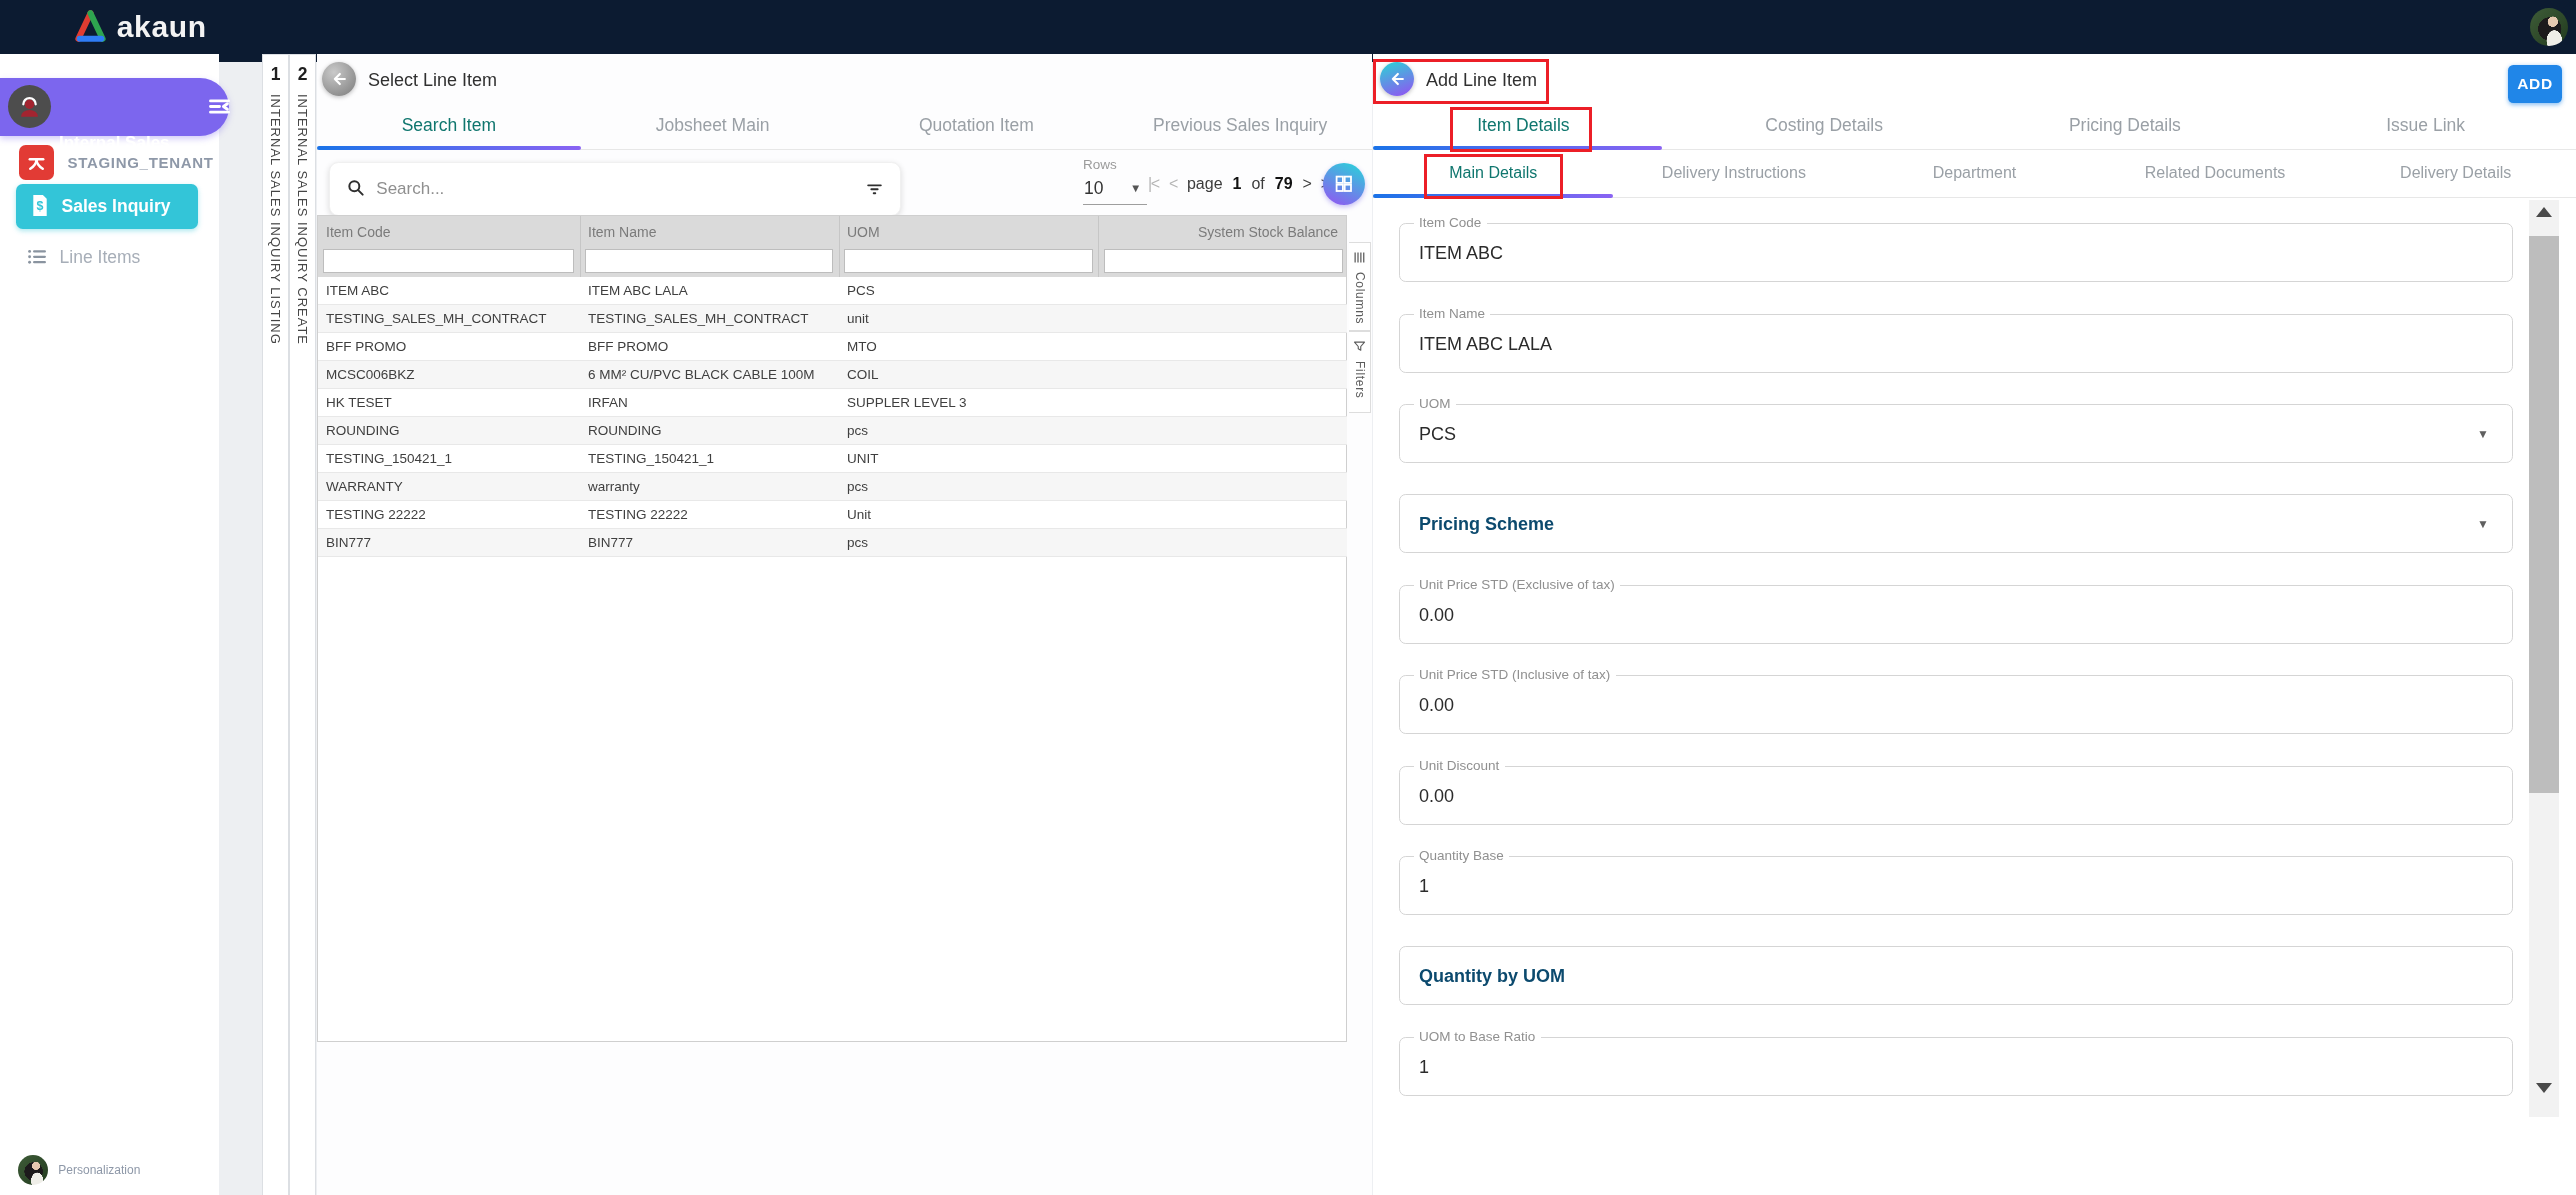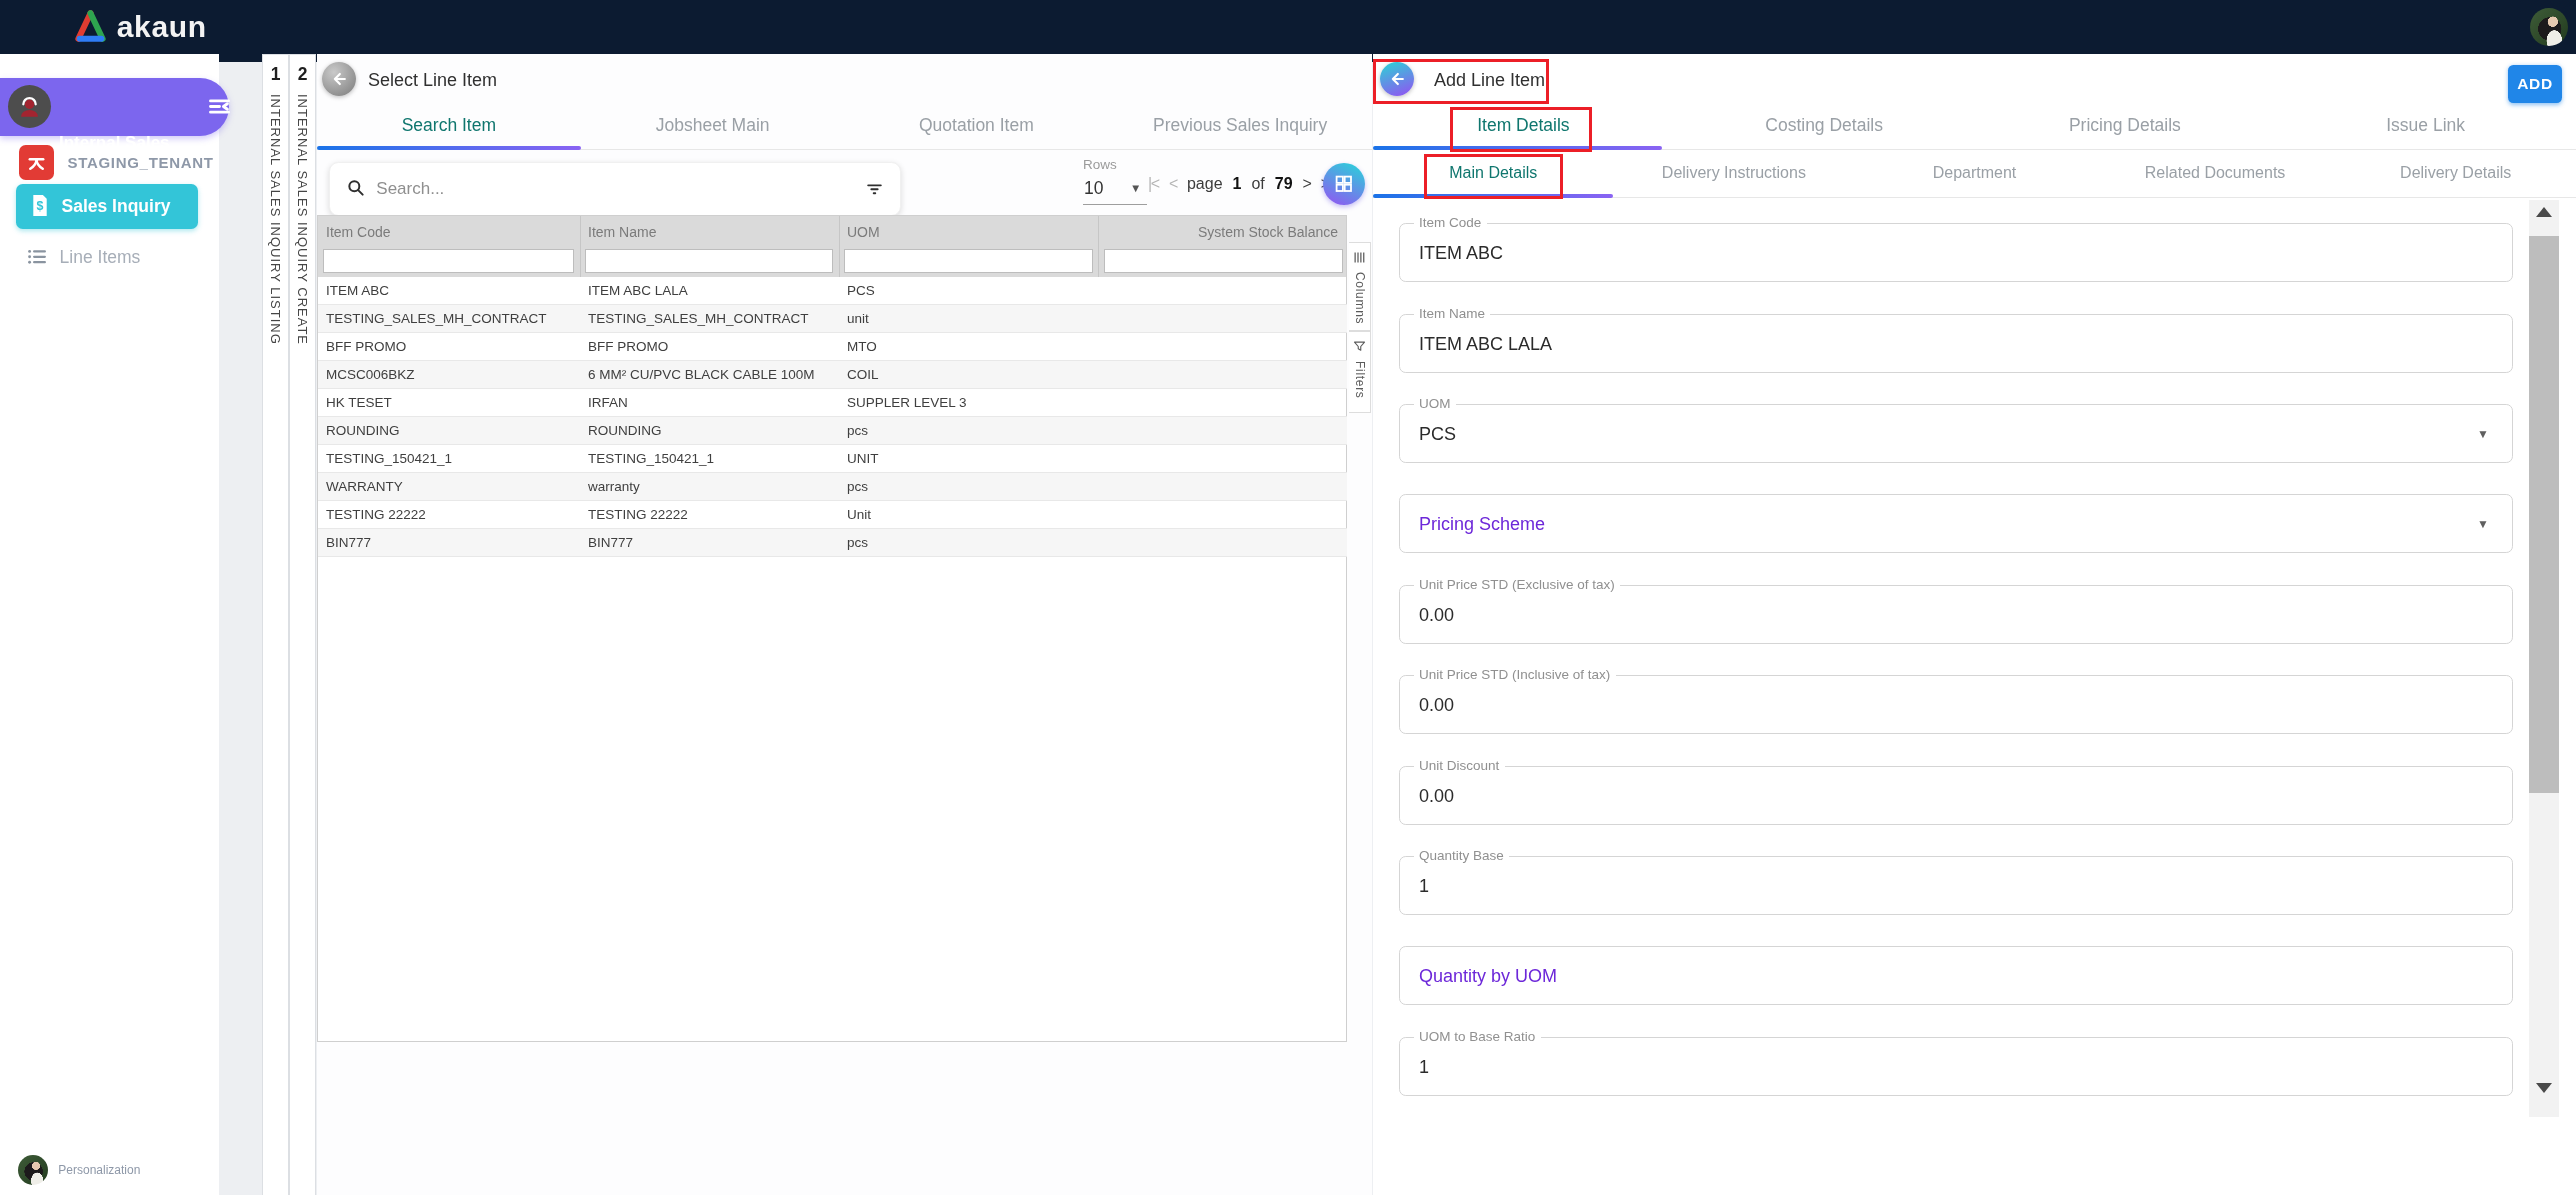--- a/index.html
+++ b/index.html
@@ -49,21 +49,21 @@
   
   .panel { position:absolute; top:54px; height:1142px; background:#fdfdfe; }
   .left-panel { left:317px; width:1055px; }
   .right-panel { left:1373px; width:1203px; background:#ffffff; }
 
   .panel-header-back { position:absolute; width:34px; height:34px; border-radius:50%; display:flex; align-items:center; justify-content:center; }
   .back-gray { left:5.4px; top:8px; background:radial-gradient(circle at 35% 30%, #c9c9c9, #8e8e8e 75%); box-shadow:0 1.3px 4px rgba(0,0,0,.25); }
   .back-gradient { left:6.7px; top:8px; background:linear-gradient(160deg,#35c8d8 10%,#8a5cf0 90%); box-shadow:0 1.3px 4px rgba(0,0,0,.25); }
   .panel-title { position:absolute; top:16px; font-size:18px; color:#303030; font-weight:500; }
   .left-panel .panel-title { left:51px; }
-  .right-panel .panel-title { left:61px; }
+  .right-panel .panel-title { left:53px; }
 
   .tabrow { position:absolute; left:0; width:100%; display:flex; border-bottom:0.7px solid #e7e7e7; }
   .tabs-main { top:54px; height:42px; }
   .tab { flex:1; text-align:center; font-size:17.5px; color:#9aa0a6; line-height:35px; cursor:pointer; }
   .tab.active { color:#0f766e; }
   .grad-underline { position:absolute; height:4px; border-radius:2px; background:linear-gradient(90deg,#1a73e8,#8a63f3); }
   .ul-left-main { left:0; top:92px; width:264px; }
   .ul-right-main { left:0; top:92px; width:289px; }
   .tabs-sub { top:96px; height:48px; }
   .tabs-sub .tab { font-size:16px; line-height:45px; }
@@ -109,21 +109,21 @@
   .add-btn { position:absolute; left:1135px; top:10.8px; width:54px; height:38px; background:#2086e8; border:none; border-radius:5.4px;
       color:#ffffff; font-size:15.5px; font-weight:bold; letter-spacing:0.7px; box-shadow:0 1.3px 4.7px rgba(32,134,232,.5); cursor:pointer; }
   .red-box { position:absolute; border:3.4px solid #ec1f27; background:transparent; z-index:20; }
   .rb1 { left:0; top:5.4px; width:176px; height:45px; }
   .rb2 { left:77px; top:53px; width:142px; height:45px; }
   .rb3 { left:51px; top:100px; width:139px; height:45px; }
 
   .field { position:absolute; left:26px; width:1114px; height:59px; background:#ffffff; border:1px solid #d5d5d5; border-radius:6.7px; }
   .f-label { position:absolute; left:13.5px; top:-9.4px; background:#ffffff; padding:0 5.4px; font-size:13.5px; color:#909090; white-space:nowrap; }
   .f-value { position:absolute; left:19px; top:50%; transform:translateY(-50%); font-size:18px; color:#2b2b2b; }
-  .f-inside-label { position:absolute; left:19px; top:50%; transform:translateY(-50%); font-size:18px; color:#6d28d9; }
+  .f-inside-label { position:absolute; left:19px; top:50%; transform:translateY(-50%); font-size:18px; color:#0c4a6e;font-weight:bold; }
   .f-caret { position:absolute; right:23px; top:50%; transform:translateY(-50%); font-size:12px; color:#5f5f5f; }
 
   .scrollbar { position:absolute; left:1156px; top:146px; width:30px; height:917px; background:#f2f2f2; }
   .sb-up { position:absolute; left:6.7px; top:6.7px; width:0; height:0; border-left:8px solid transparent; border-right:8px solid transparent; border-bottom:10.8px solid #4a4a4a; }
   .sb-down { position:absolute; left:6.7px; bottom:24px; width:0; height:0; border-left:8px solid transparent; border-right:8px solid transparent; border-top:10.8px solid #4a4a4a; }
   .sb-thumb { position:absolute; left:0; top:36px; width:30px; height:557px; background:#bdbdbd; }
 </style>
 </head>
 <body>
 

